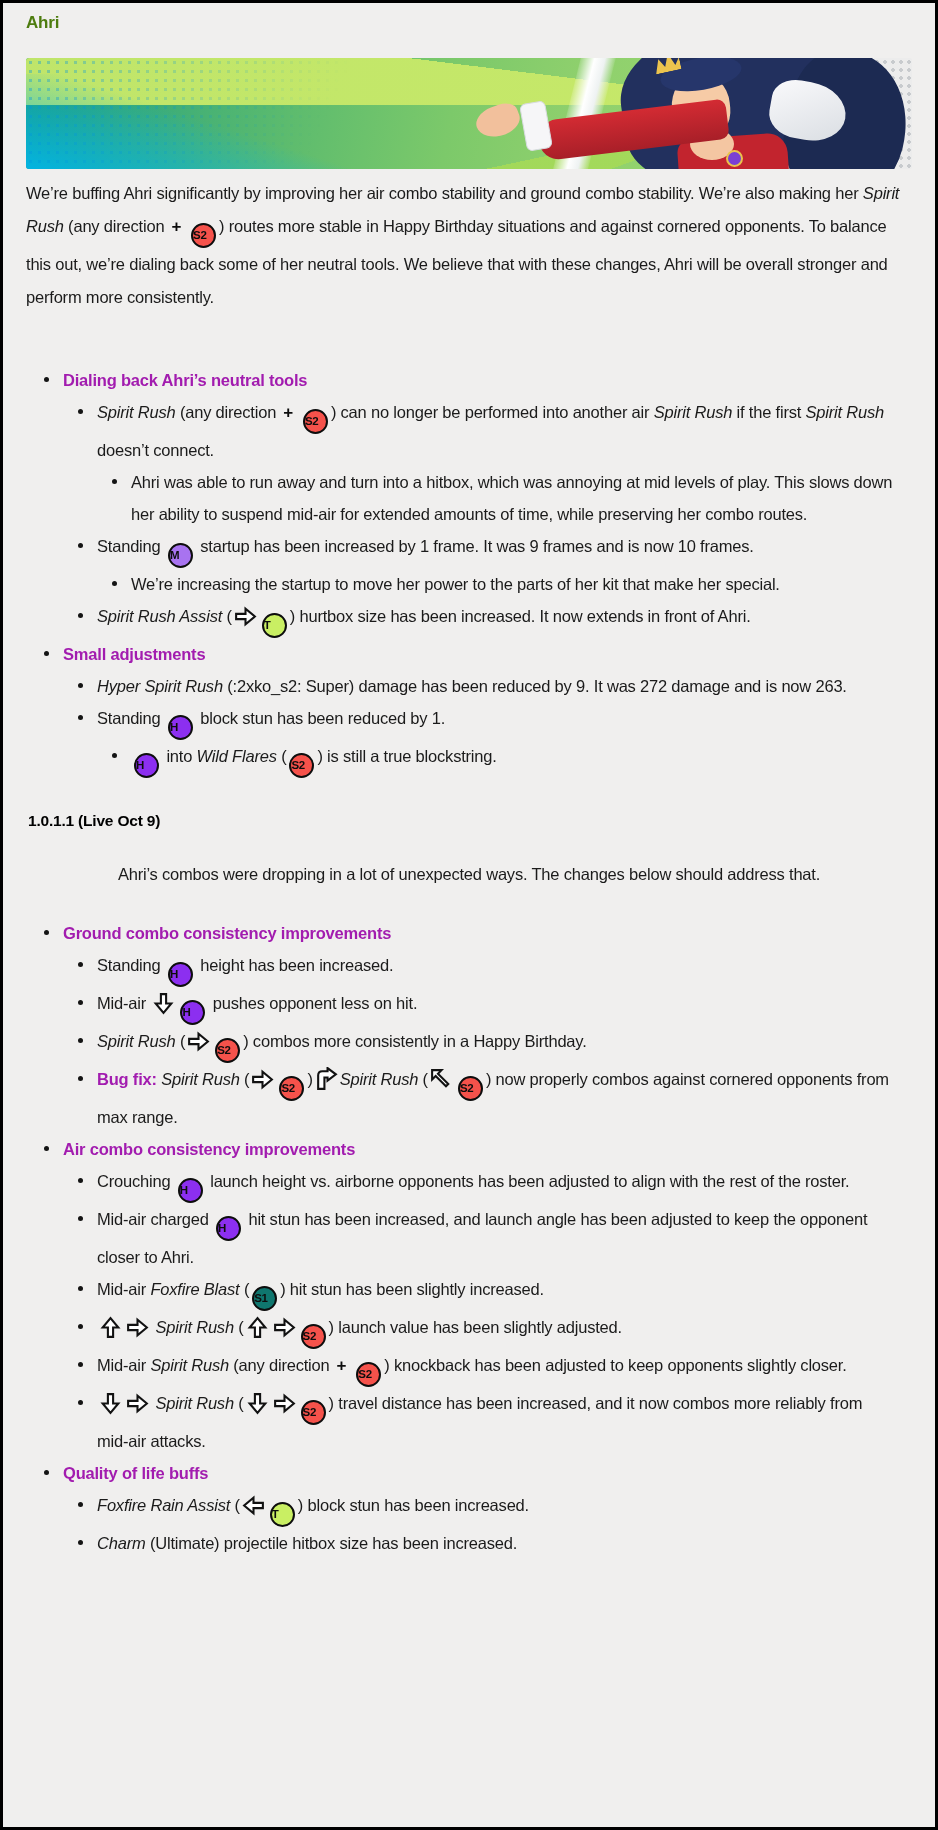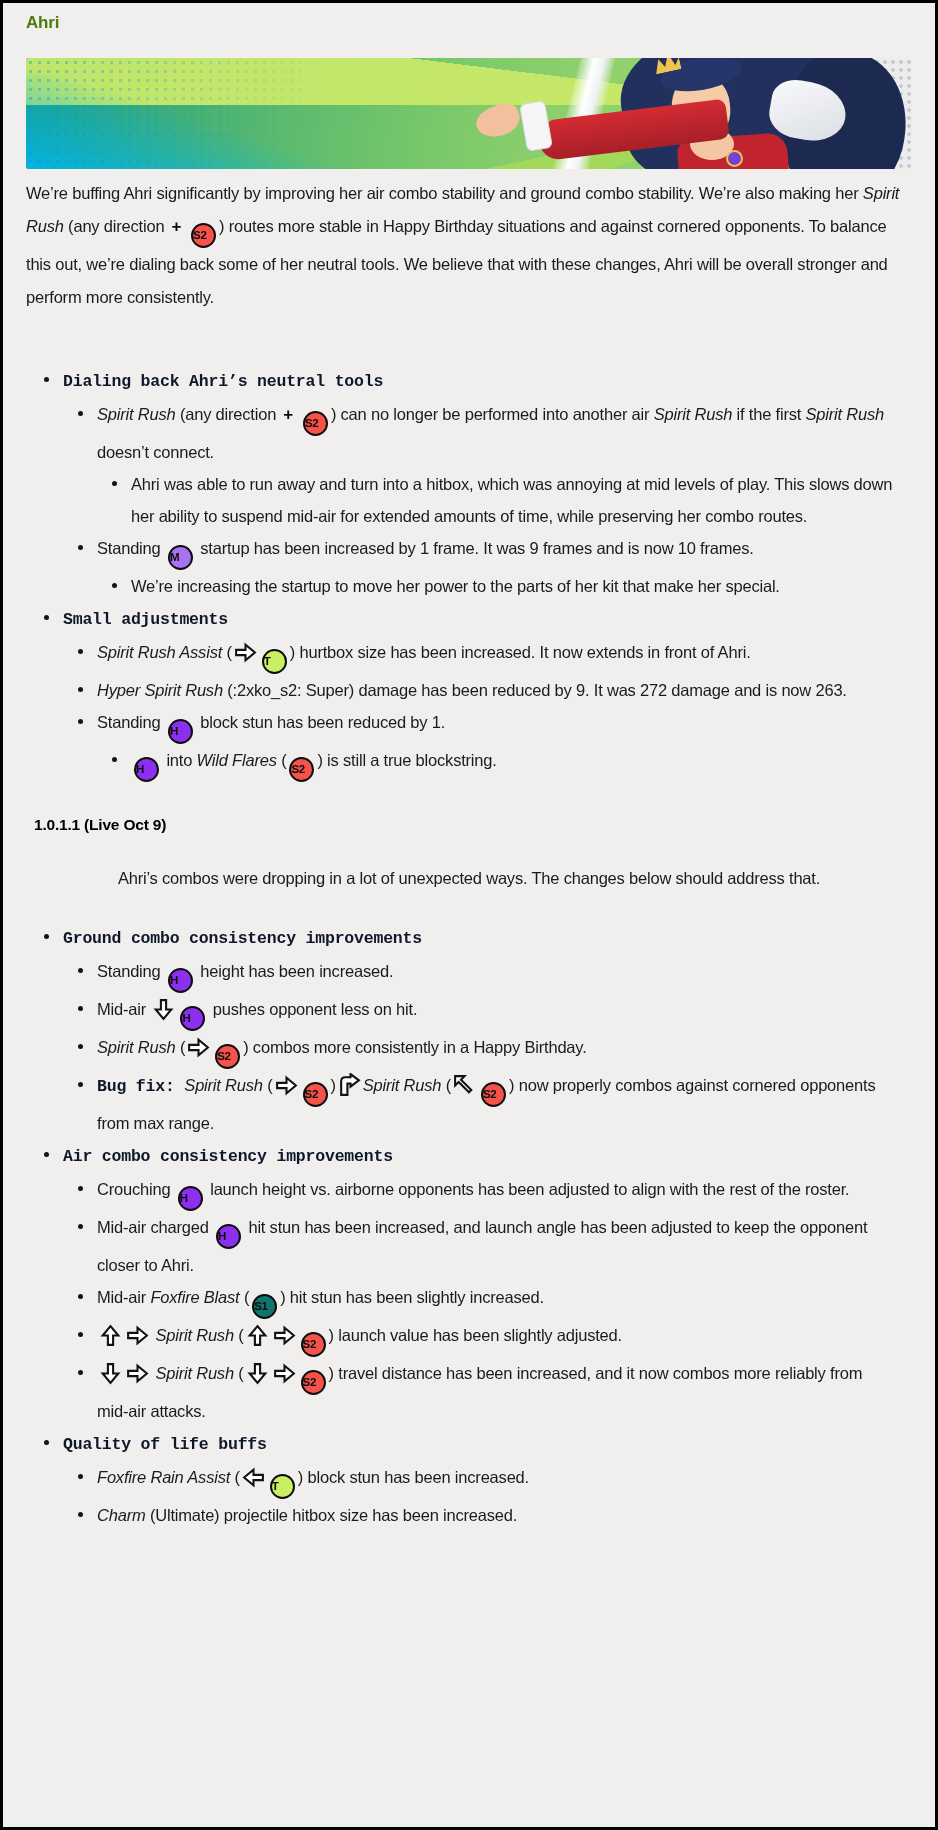--- a/index.html
+++ b/index.html
@@ -39,31 +39,31 @@
   .ch-face{left:646px;top:16px;width:58px;height:66px;background:#f6cba6;border-radius:50% 50% 46% 54%;transform:rotate(-6deg);}
   .ch-bangs{left:634px;top:0px;width:82px;height:32px;background:#26366b;border-radius:50%;transform:rotate(-10deg);}
   .ch-arm{left:512px;top:52px;width:190px;height:40px;background:linear-gradient(#d32b33,#a81f28);border-radius:22px 10px 10px 22px;transform:rotate(-7deg);}
   .ch-cuff{left:497px;top:44px;width:24px;height:46px;background:#f6f6f8;border:1px solid #d8dbe0;border-radius:6px;transform:rotate(-10deg);}
   .ch-hand{left:450px;top:48px;width:44px;height:30px;background:#f2c09c;border-radius:50% 40% 50% 60%;transform:rotate(-20deg);}
   .ch-gem{left:700px;top:92px;width:13px;height:13px;background:#7a3fd4;border:2px solid #e9c34c;border-radius:50%;}
   .ch-crown{left:628px;top:-4px;width:26px;height:18px;background:#ecc44e;transform:rotate(-12deg);
     clip-path:polygon(0 100%,20% 20%,40% 70%,60% 0,80% 70%,100% 30%,100% 100%);}
   
   .para{font-size:16.5px;line-height:33px;margin:8px 0 0 0;max-width:888px;}
-  .subhead{font-size:15.5px;font-weight:700;margin:34px 0 0 8px;color:#000;}
+  .subhead{font-size:15.5px;font-weight:700;margin:34px 0 0 2px;color:#000;}
   .subhead + .para{margin-top:28px;text-align:center;}
   .list{margin-top:50px;}
   .list:last-of-type{margin-top:26px;}
   .li{position:relative;font-size:16.5px;line-height:32px;padding-right:16px;}
   .li::before{content:"";position:absolute;width:5px;height:5px;border-radius:50%;background:#141414;top:13px;}
   .lvl1{padding-left:37px;}  .lvl1::before{left:18px;}
   .lvl2{padding-left:71px;}  .lvl2::before{left:52px;}
   .lvl3{padding-left:105px;} .lvl3::before{left:86px;}
   em{font-style:italic;}
-  strong{font-weight:700;color:#0f172a;font-family:Liberation Mono, monospace;}
+  strong{font-weight:700;color:#a21caf;}
   .plus{font-weight:700;margin:0 7px;font-size:17px;color:#0c0c0c;}
   .btn{display:inline-block;width:21px;height:21px;line-height:21px;border:2.5px solid #0d0d0d;border-radius:50%;
        text-align:left;font-weight:700;font-size:11.5px;letter-spacing:-0.3px;color:#0d0d0d;
        vertical-align:-7px;margin:0 3px;font-style:normal;}
   .arw{display:inline-block;width:25px;height:25px;vertical-align:-7px;margin:0 1px;}
   .arw svg{width:25px;height:25px;display:block;}
 </style>
 </head>
 <body>
 
@@ -92,24 +92,24 @@
     </div>
 
     <div>
         <p class="para">We’re buffing Ahri significantly by improving her air combo stability and ground combo stability. We’re also making her <em>Spirit Rush</em> (any direction<span class="plus">+</span><span class="btn" style="background: rgb(245, 82, 75);">S2</span>) routes more stable in Happy Birthday situations and against cornered opponents. To balance this out, we’re dialing back some of her neutral tools. We believe that with these changes, Ahri will be overall stronger and perform more consistently.</p>
         <div class="list">
           <div class="li lvl1"><strong>Dialing back Ahri’s neutral tools</strong></div>
           <div class="li lvl2"><em>Spirit Rush</em> (any direction<span class="plus">+</span><span class="btn" style="background: rgb(245, 82, 75);">S2</span>) can no longer be performed into another air <em>Spirit Rush</em> if the first <em>Spirit Rush</em> doesn’t connect.</div>
           <div class="li lvl3">Ahri was able to run away and turn into a hitbox, which was annoying at mid levels of play. This slows down her ability to suspend mid-air for extended amounts of time, while preserving her combo routes.</div>
           <div class="li lvl2">Standing <span class="btn" style="background: rgb(168, 115, 240);">M</span> startup has been increased by 1 frame. It was 9 frames and is now 10 frames.</div>
           <div class="li lvl3">We’re increasing the startup to move her power to the parts of her kit that make her special.</div>
-          <div class="li lvl1"><strong>Small adjustments</strong></div>
           <div class="li lvl2"><em>Spirit Rush Assist</em> (<span class="arw"><svg viewBox="0 0 24 24">
                 <path d="M3 9.5 H12 V4.5 L21 12 L12 19.5 V14.5 H3 Z" fill="#ffffff" stroke="#121212" stroke-width="2"></path>
               </svg></span><span class="btn" style="background: rgb(201, 239, 99);">T</span>) hurtbox size has been increased. It now extends in front of Ahri.</div>
+          <div class="li lvl1"><strong>Small adjustments</strong></div>
           <div class="li lvl2"><em>Hyper Spirit Rush</em> (:2xko_s2: Super) damage has been reduced by 9. It was 272 damage and is now 263.</div>
           <div class="li lvl2">Standing <span class="btn" style="background: rgb(140, 47, 240);">H</span> block stun has been reduced by 1.</div>
           <div class="li lvl3"><span class="btn" style="background: rgb(140, 47, 240);">H</span> into <em>Wild Flares</em> (<span class="btn" style="background: rgb(245, 82, 75);">S2</span>) is still a true blockstring.</div>
         </div>
         <h2 class="subhead">1.0.1.1 (Live Oct 9)</h2>
         <p class="para">Ahri’s combos were dropping in a lot of unexpected ways. The changes below should address that.</p>
         <div class="list">
           <div class="li lvl1"><strong>Ground combo consistency improvements</strong></div>
           <div class="li lvl2">Standing <span class="btn" style="background: rgb(140, 47, 240);">H</span> height has been increased.</div>
           <div class="li lvl2">Mid-air <span class="arw"><svg viewBox="0 0 24 24">
@@ -131,20 +131,21 @@
           <div class="li lvl2">Mid-air <em>Foxfire Blast</em> (<span class="btn" style="background: #0f766e;">S1</span>) hit stun has been slightly increased.</div>
           <div class="li lvl2"><span class="arw"><svg viewBox="0 0 24 24">
                 <path d="M9.5 21 V12 H4.5 L12 3 L19.5 12 H14.5 V21 Z" fill="#ffffff" stroke="#121212" stroke-width="2"></path>
               </svg></span><span class="arw"><svg viewBox="0 0 24 24">
                 <path d="M3 9.5 H12 V4.5 L21 12 L12 19.5 V14.5 H3 Z" fill="#ffffff" stroke="#121212" stroke-width="2"></path>
               </svg></span> <em>Spirit Rush</em> (<span class="arw"><svg viewBox="0 0 24 24">
                 <path d="M9.5 21 V12 H4.5 L12 3 L19.5 12 H14.5 V21 Z" fill="#ffffff" stroke="#121212" stroke-width="2"></path>
               </svg></span><span class="arw"><svg viewBox="0 0 24 24">
                 <path d="M3 9.5 H12 V4.5 L21 12 L12 19.5 V14.5 H3 Z" fill="#ffffff" stroke="#121212" stroke-width="2"></path>
               </svg></span><span class="btn" style="background: rgb(245, 82, 75);">S2</span>) launch value has been slightly adjusted.</div>
+          <div class="li lvl2">Mid-air <em>Spirit Rush</em> (any direction<span class="plus">+</span><span class="btn" style="background: rgb(245, 82, 75);">S2</span>) knockback has been adjusted to keep opponents slightly closer.</div>
           <div class="li lvl2"><span class="arw"><svg viewBox="0 0 24 24">
                 <path d="M9.5 3 V12 H4.5 L12 21 L19.5 12 H14.5 V3 Z" fill="#ffffff" stroke="#121212" stroke-width="2"></path>
               </svg></span><span class="arw"><svg viewBox="0 0 24 24">
                 <path d="M3 9.5 H12 V4.5 L21 12 L12 19.5 V14.5 H3 Z" fill="#ffffff" stroke="#121212" stroke-width="2"></path>
               </svg></span> <em>Spirit Rush</em> (<span class="arw"><svg viewBox="0 0 24 24">
                 <path d="M9.5 3 V12 H4.5 L12 21 L19.5 12 H14.5 V3 Z" fill="#ffffff" stroke="#121212" stroke-width="2"></path>
               </svg></span><span class="arw"><svg viewBox="0 0 24 24">
                 <path d="M3 9.5 H12 V4.5 L21 12 L12 19.5 V14.5 H3 Z" fill="#ffffff" stroke="#121212" stroke-width="2"></path>
               </svg></span><span class="btn" style="background: rgb(245, 82, 75);">S2</span>) travel distance has been increased, and it now combos more reliably from mid-air attacks.</div>
           <div class="li lvl1"><strong>Quality of life buffs</strong></div>

